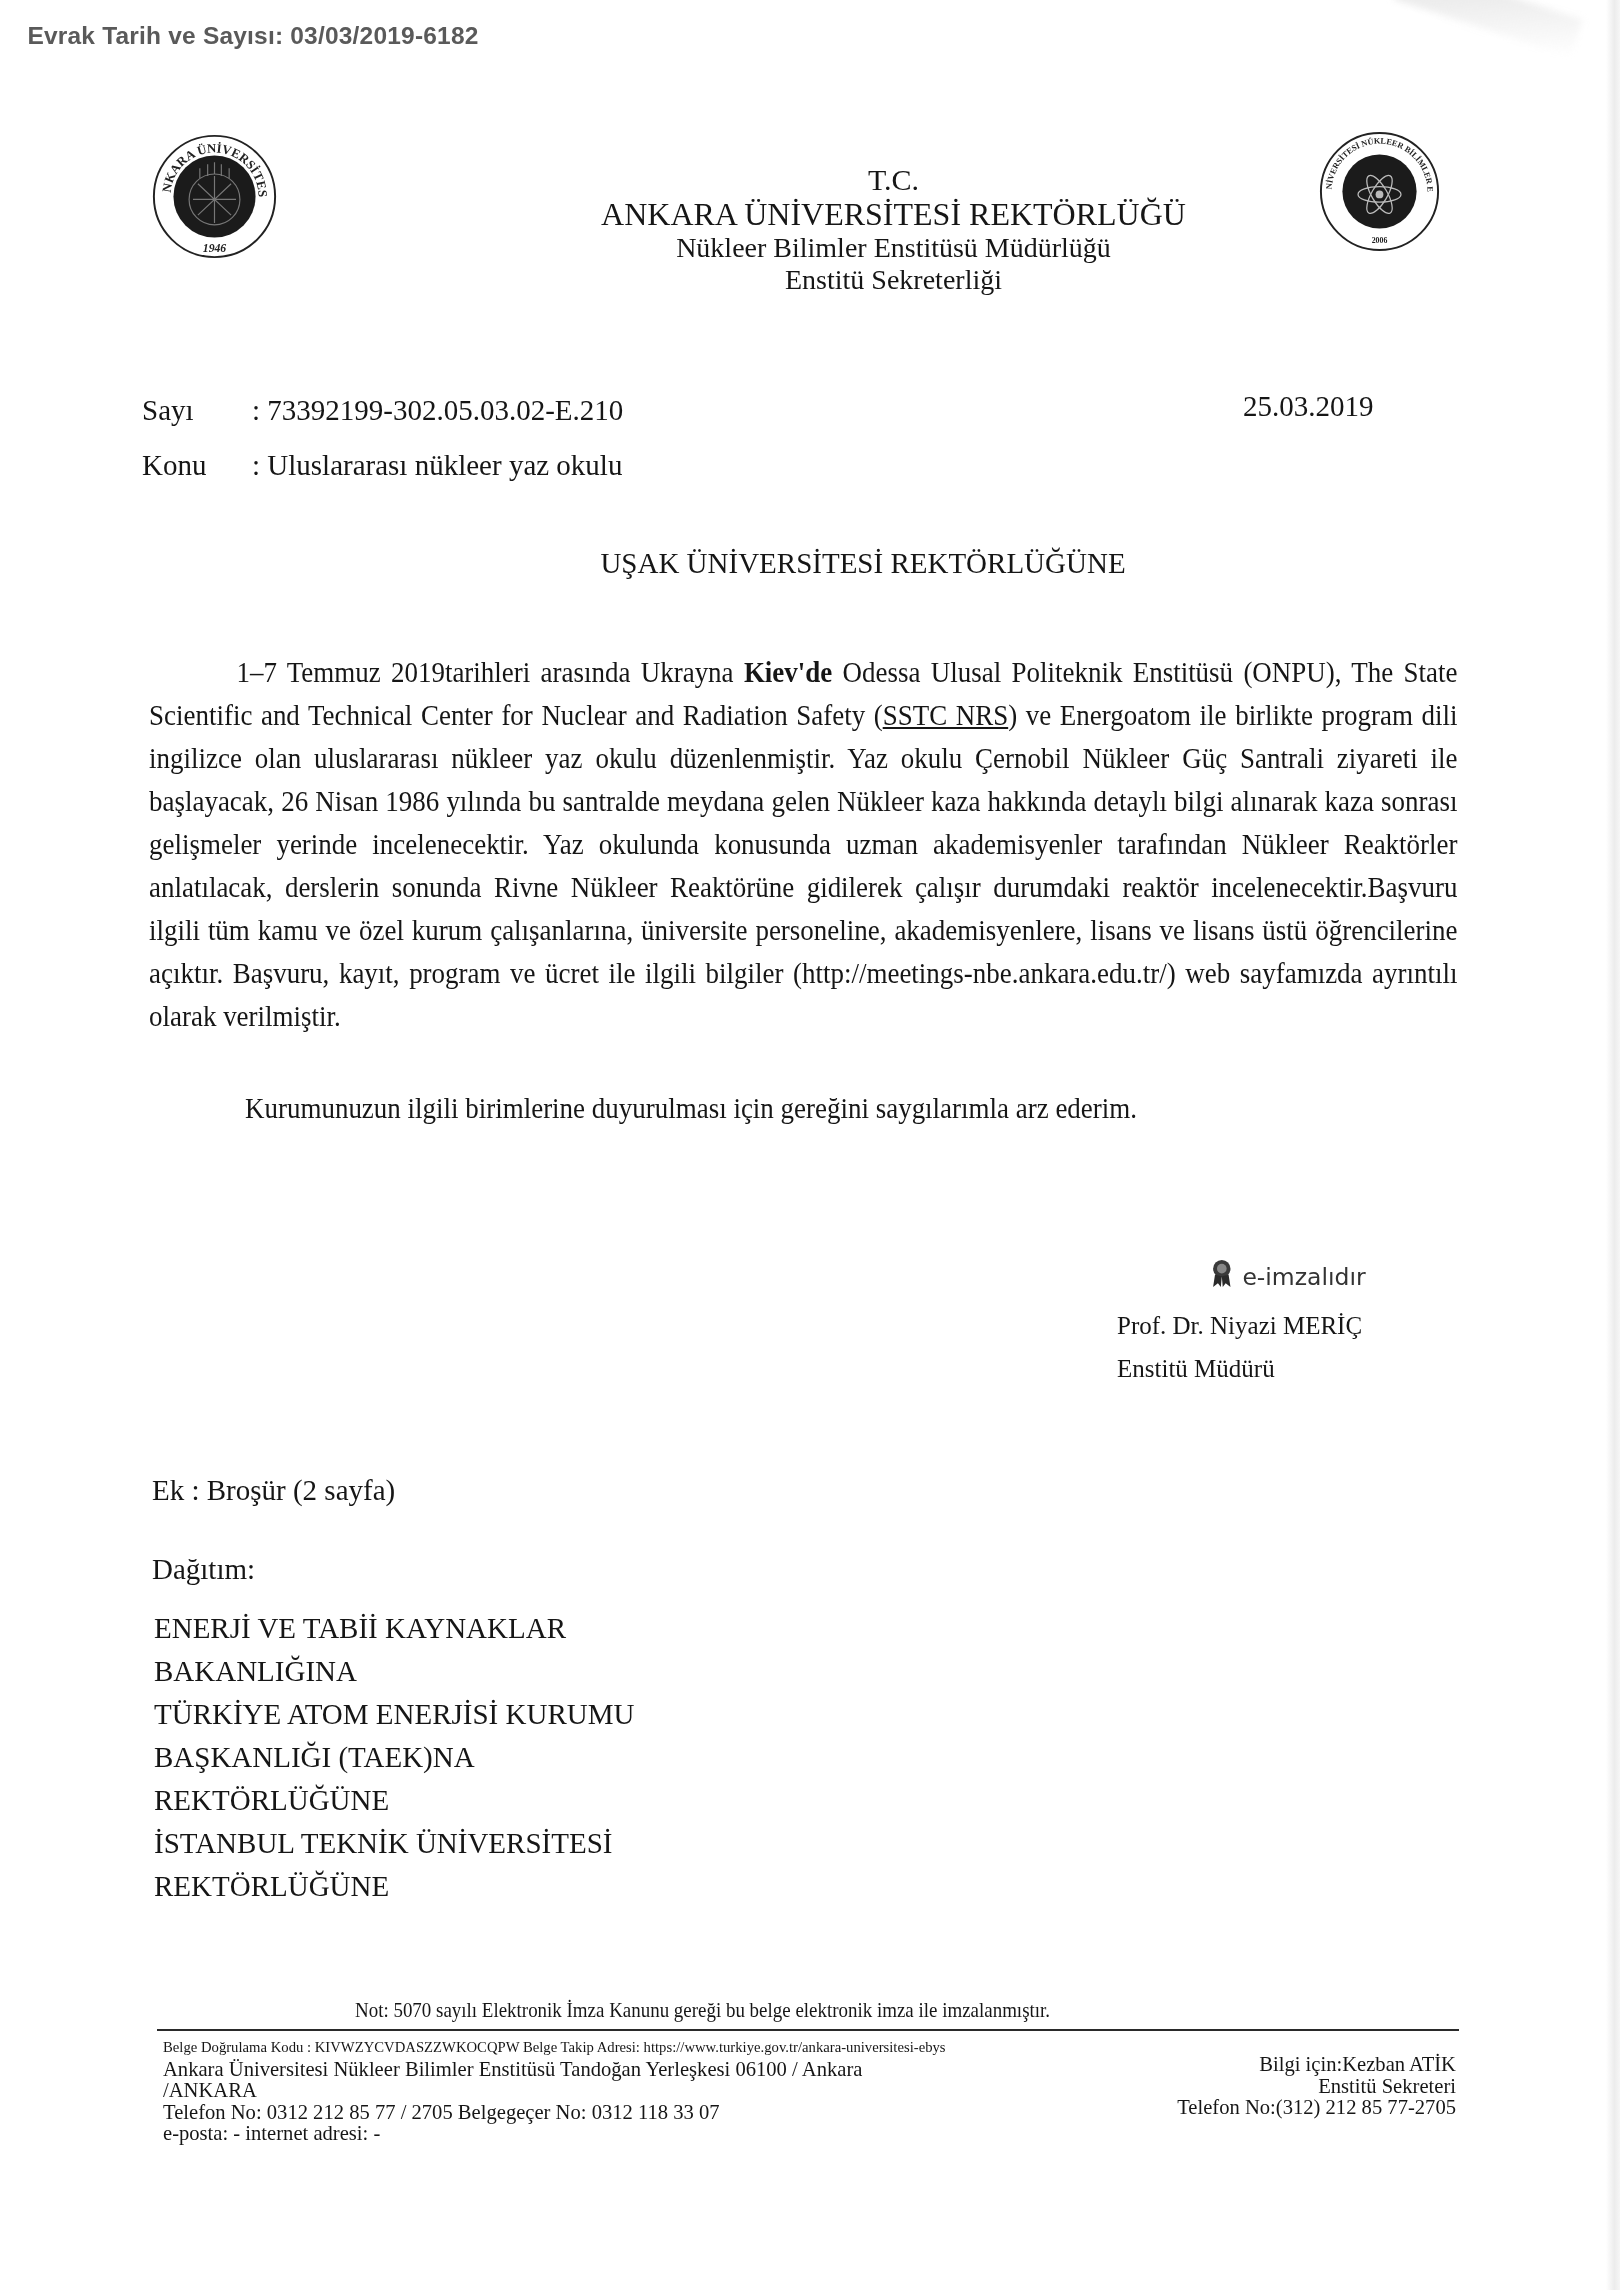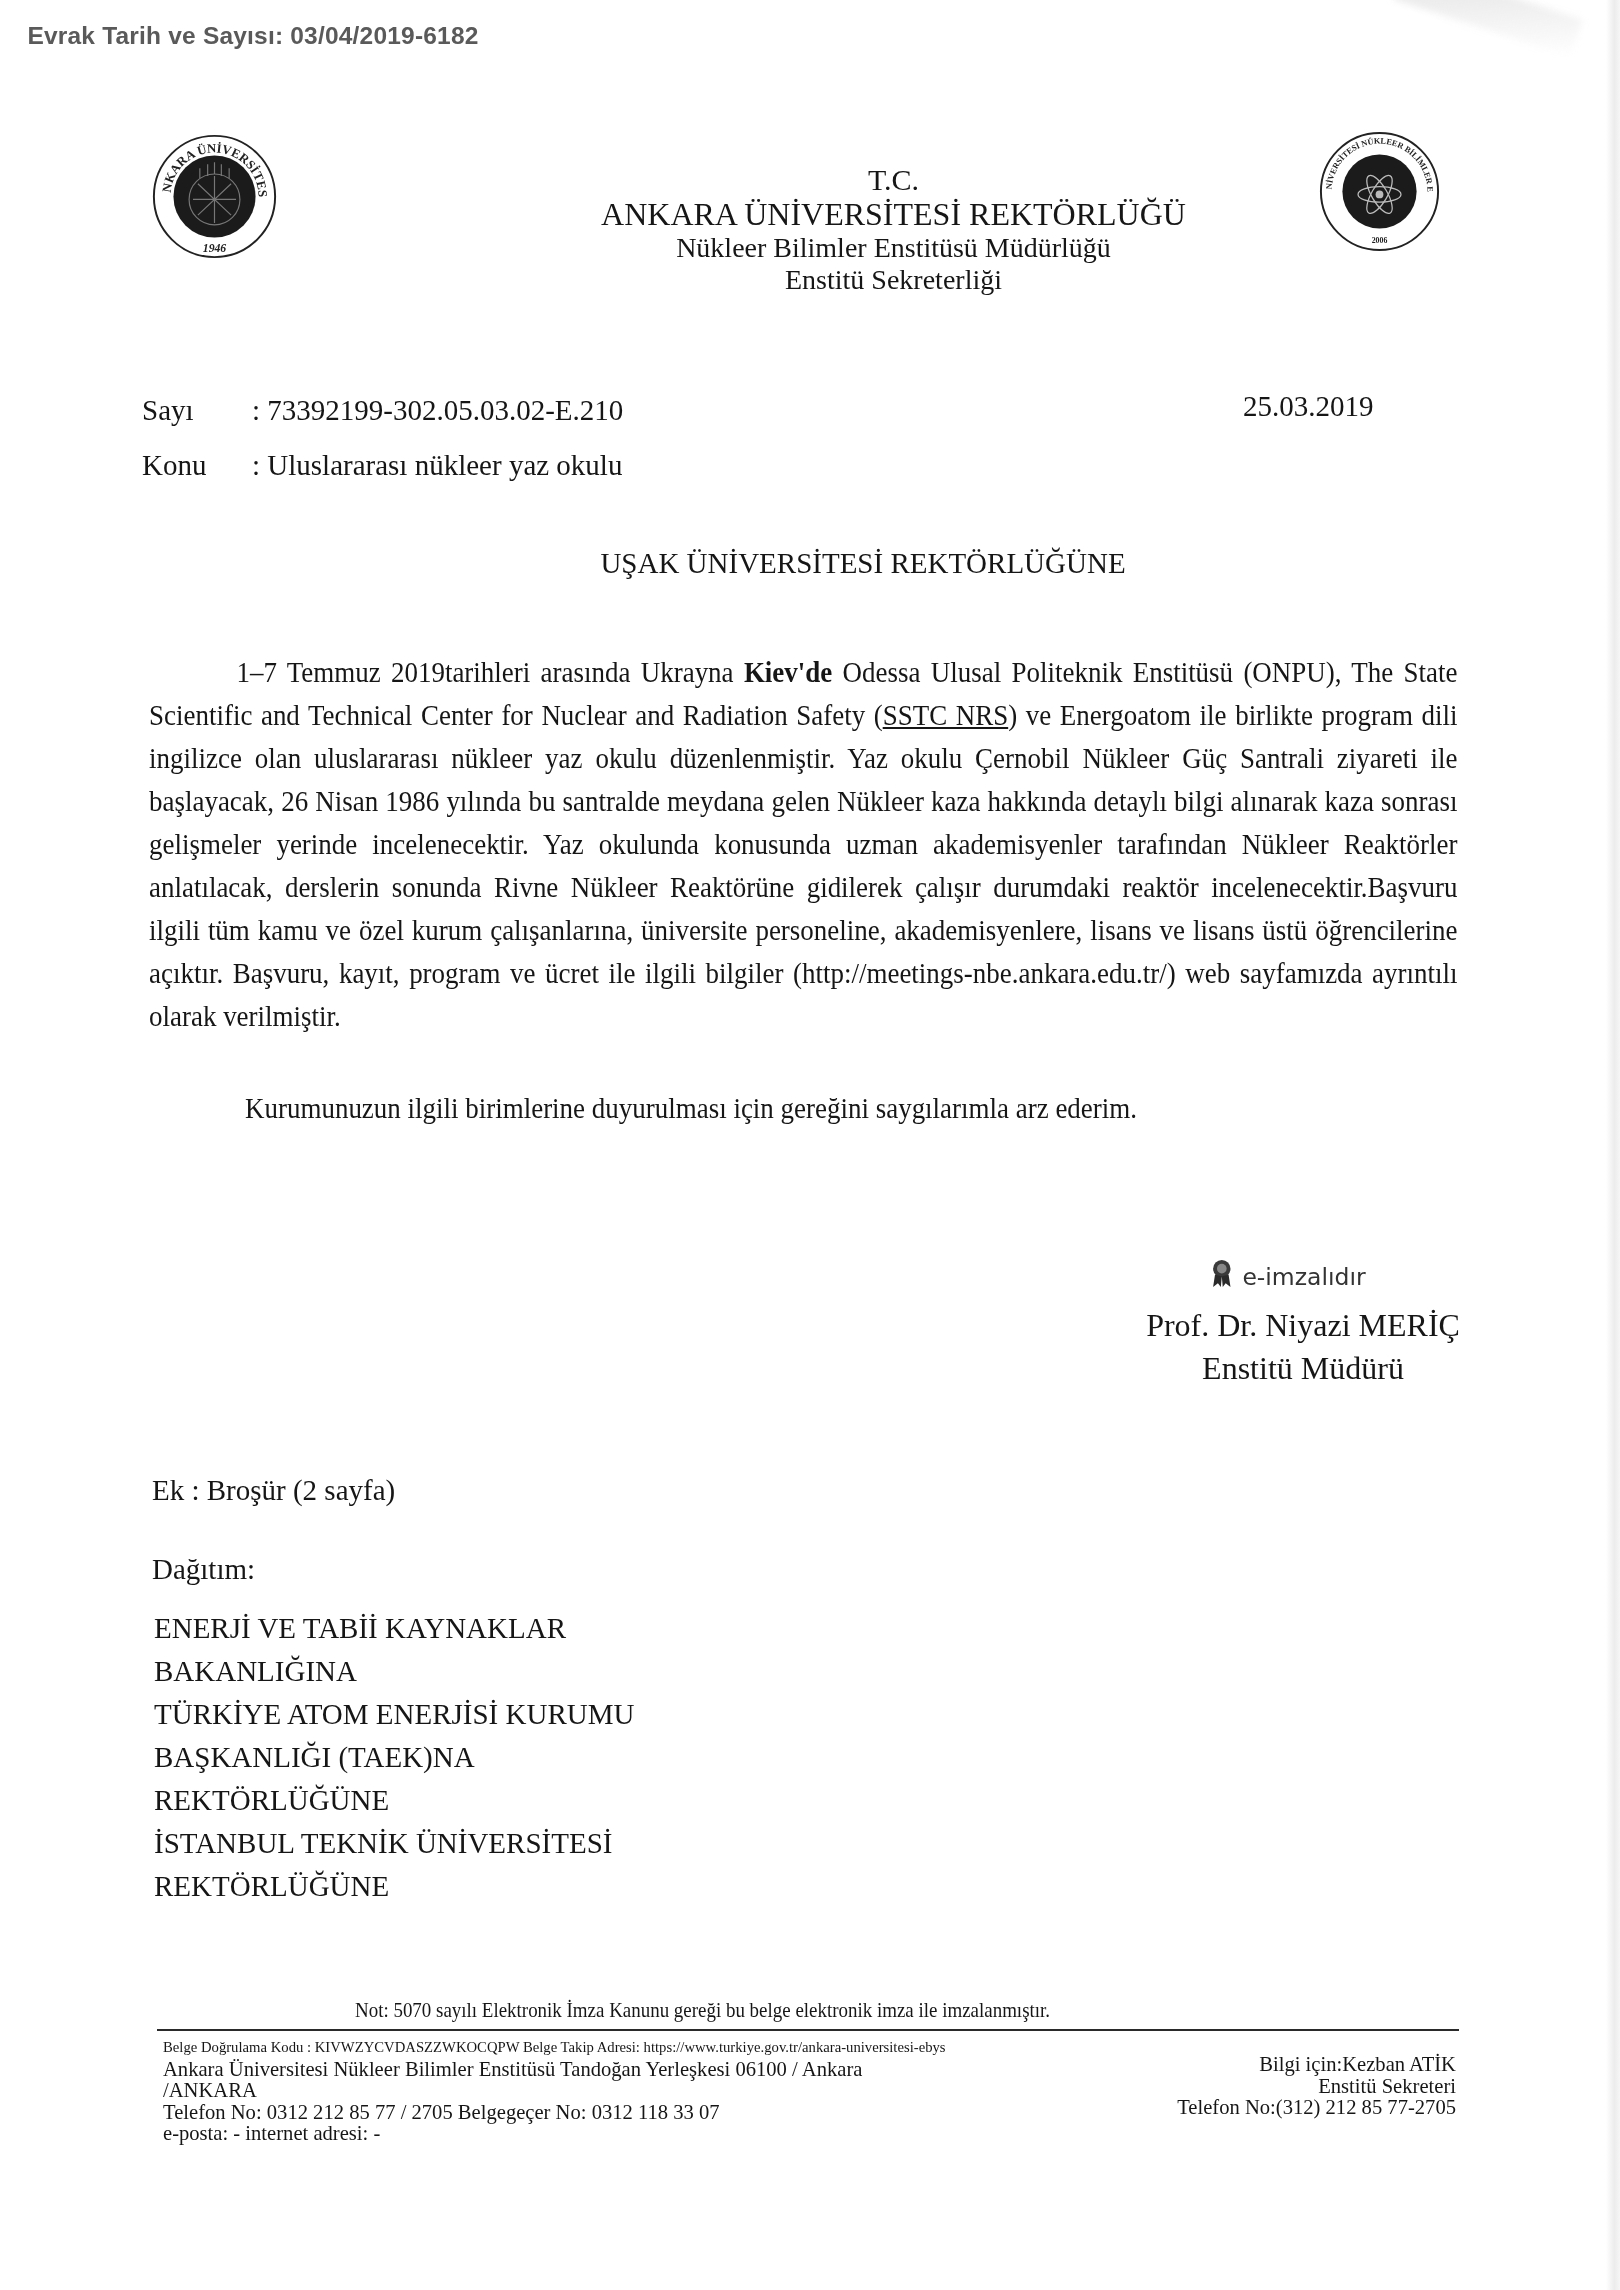--- a/index.html
+++ b/index.html
@@ -67,21 +67,21 @@
       transform: scaleX(0.93); transform-origin: left top;
     }
 
     .esign {
       position: absolute; left: 1211px; top: 1259px;
       display: flex; align-items: center; gap: 9.8px;
       font-family: "DejaVu Sans", sans-serif; font-size: 23.5px; color: #333;
     }
     .signer {
       position: absolute; left: 1117px; width: 372px; top: 1304px;
-      text-align: center; font-size: 32px; line-height: 43px;
+      font-size: 25px; line-height: 43px;
     }
 
     .ek { position: absolute; left: 152px; top: 1474px; font-size: 29px; }
     .dagitim { position: absolute; left: 152px; top: 1553px; font-size: 29px; }
     .dist-list {
       position: absolute; left: 154px; top: 1607px;
       font-size: 29px; line-height: 43px;
       margin: 0; padding: 0; list-style: none;
     }
 
@@ -102,21 +102,21 @@
       position: absolute; left: 1029px; width: 427px; top: 2054px;
       text-align: right; font-size: 20.6px; line-height: 21.6px;
     }
   </style>
 </head>
 <body>
 
 <div class="scan-shadow-right"></div>
 <div class="scan-smudge"></div>
 
-<div class="evrak">Evrak Tarih ve Sayısı: 03/04/2019-6182</div>
+<div class="evrak">Evrak Tarih ve Sayısı: 03/03/2019-6182</div>
 
 <div class="logo logo-left">
   <svg width="131" height="131" viewBox="0 0 134 134">
     <defs>
       <path id="arcL" d="M 22 67 A 45 45 0 0 1 112 67"></path>
     </defs>
     <circle cx="67" cy="67" r="62" fill="#fff" stroke="#222" stroke-width="2"></circle>
     <circle cx="67" cy="67" r="42" fill="#1b1b1b"></circle>
     <g stroke="#777" stroke-width="1.2" fill="none">
       <circle cx="67" cy="70" r="26"></circle>

